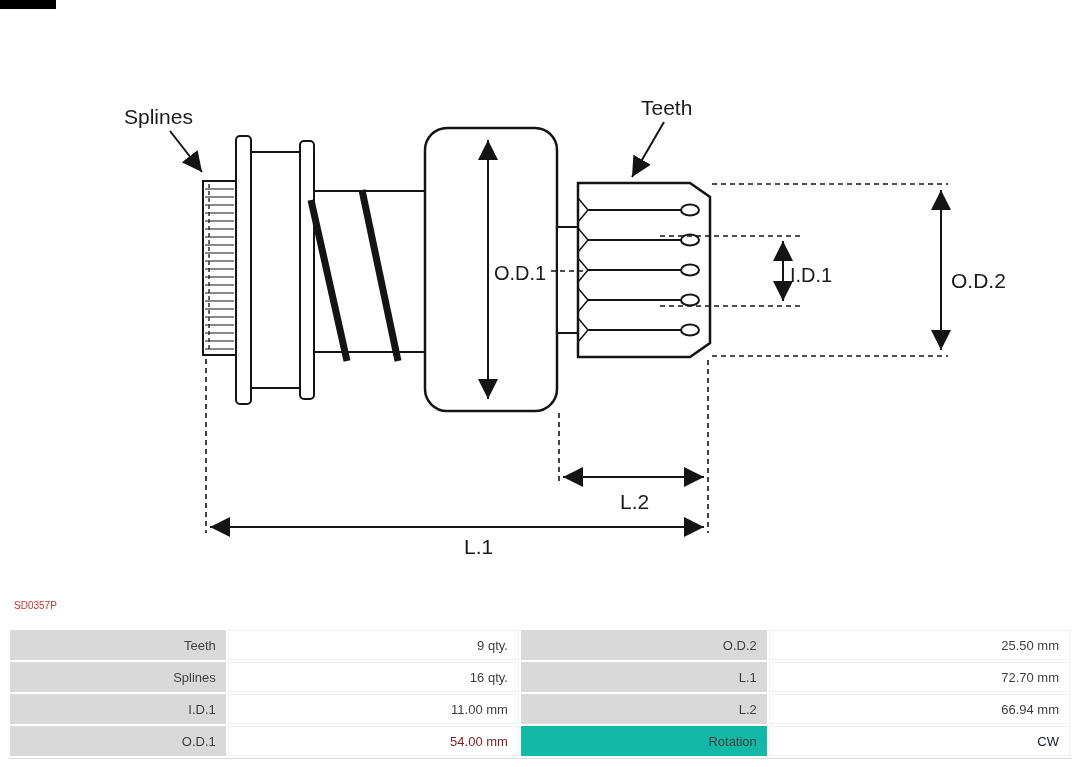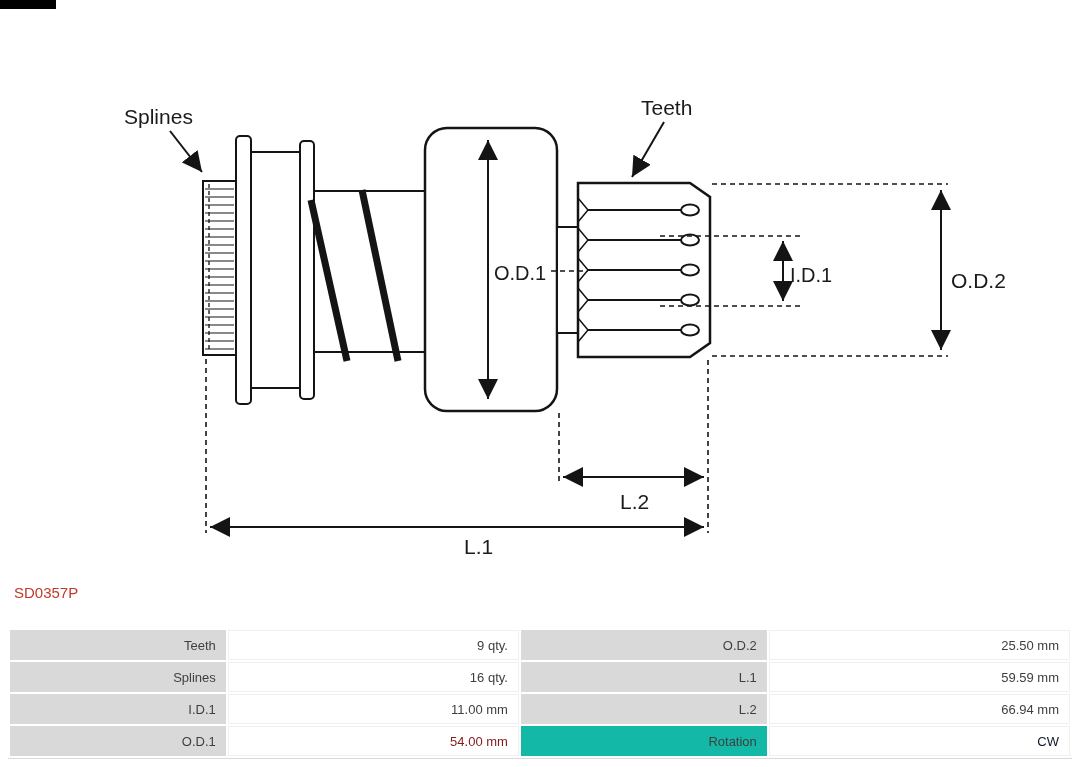--- a/index.html
+++ b/index.html
@@ -7,21 +7,21 @@
   body { font-family:"Liberation Sans", sans-serif; }
   .page { position:relative; width:1080px; height:766px; background:#ffffff; overflow:hidden; }
 
   .logo-strip { position:absolute; left:0; top:0; width:56px; height:9px; background:#000; }
 
   .diagram-svg { position:absolute; left:0; top:0; }
   .diagram-svg text { font-family:"Liberation Sans", sans-serif; fill:#1b1b1b; }
   .dim-label { font-size:21px; }
   .dim-label-sm { font-size:20px; }
 
-  .part-number { position:absolute; left:14px; top:584px; font-size:15px; }
+  .part-number { position:absolute; left:14px; top:600px; font-size:10px; }
 
   .spec-table-wrap { position:absolute; left:8px; top:628px; width:1064px; border-bottom:1px solid #d9d9d9; }
   table.spec-table { border-collapse:separate; border-spacing:2px; width:100%; table-layout:fixed; }
   table.spec-table td { height:30px; font-size:13px; text-align:right; padding:0 10px; vertical-align:middle; }
   td.lbl { }
   td.val { background:#ffffff; border:1px solid #f0f0f0; }
 </style>
 </head>
 <body>
 
@@ -108,21 +108,21 @@
         <tr>
           <td class="lbl" style="background: rgb(217, 217, 217); color: rgb(63, 63, 63);">Teeth</td>
           <td class="val" style="color: rgb(63, 63, 63); margin-left: 44px;">9 qty.</td>
           <td class="lbl" style="background: rgb(217, 217, 217); color: rgb(63, 63, 63);">O.D.2</td>
           <td class="val" style="color: rgb(63, 63, 63); margin-top: 36px;">25.50 mm</td>
         </tr>
         <tr>
           <td class="lbl" style="background: rgb(217, 217, 217); color: rgb(63, 63, 63);">Splines</td>
           <td class="val" style="color: rgb(63, 63, 63);">16 qty.</td>
           <td class="lbl" style="background: rgb(217, 217, 217); color: rgb(63, 63, 63);">L.1</td>
-          <td class="val" style="color: rgb(63, 63, 63);">59.59 mm</td>
+          <td class="val" style="color: rgb(63, 63, 63);">72.70 mm</td>
         </tr>
         <tr>
           <td class="lbl" style="background: rgb(217, 217, 217); color: rgb(63, 63, 63);">I.D.1</td>
           <td class="val" style="color: rgb(63, 63, 63);">11.00 mm</td>
           <td class="lbl" style="background: rgb(217, 217, 217); color: rgb(63, 63, 63);">L.2</td>
           <td class="val" style="color: rgb(63, 63, 63);">66.94 mm</td>
         </tr>
         <tr>
           <td class="lbl" style="background: rgb(217, 217, 217); color: rgb(63, 63, 63);">O.D.1</td>
           <td class="val" style="color: #7f1d1d;">54.00 mm</td>

